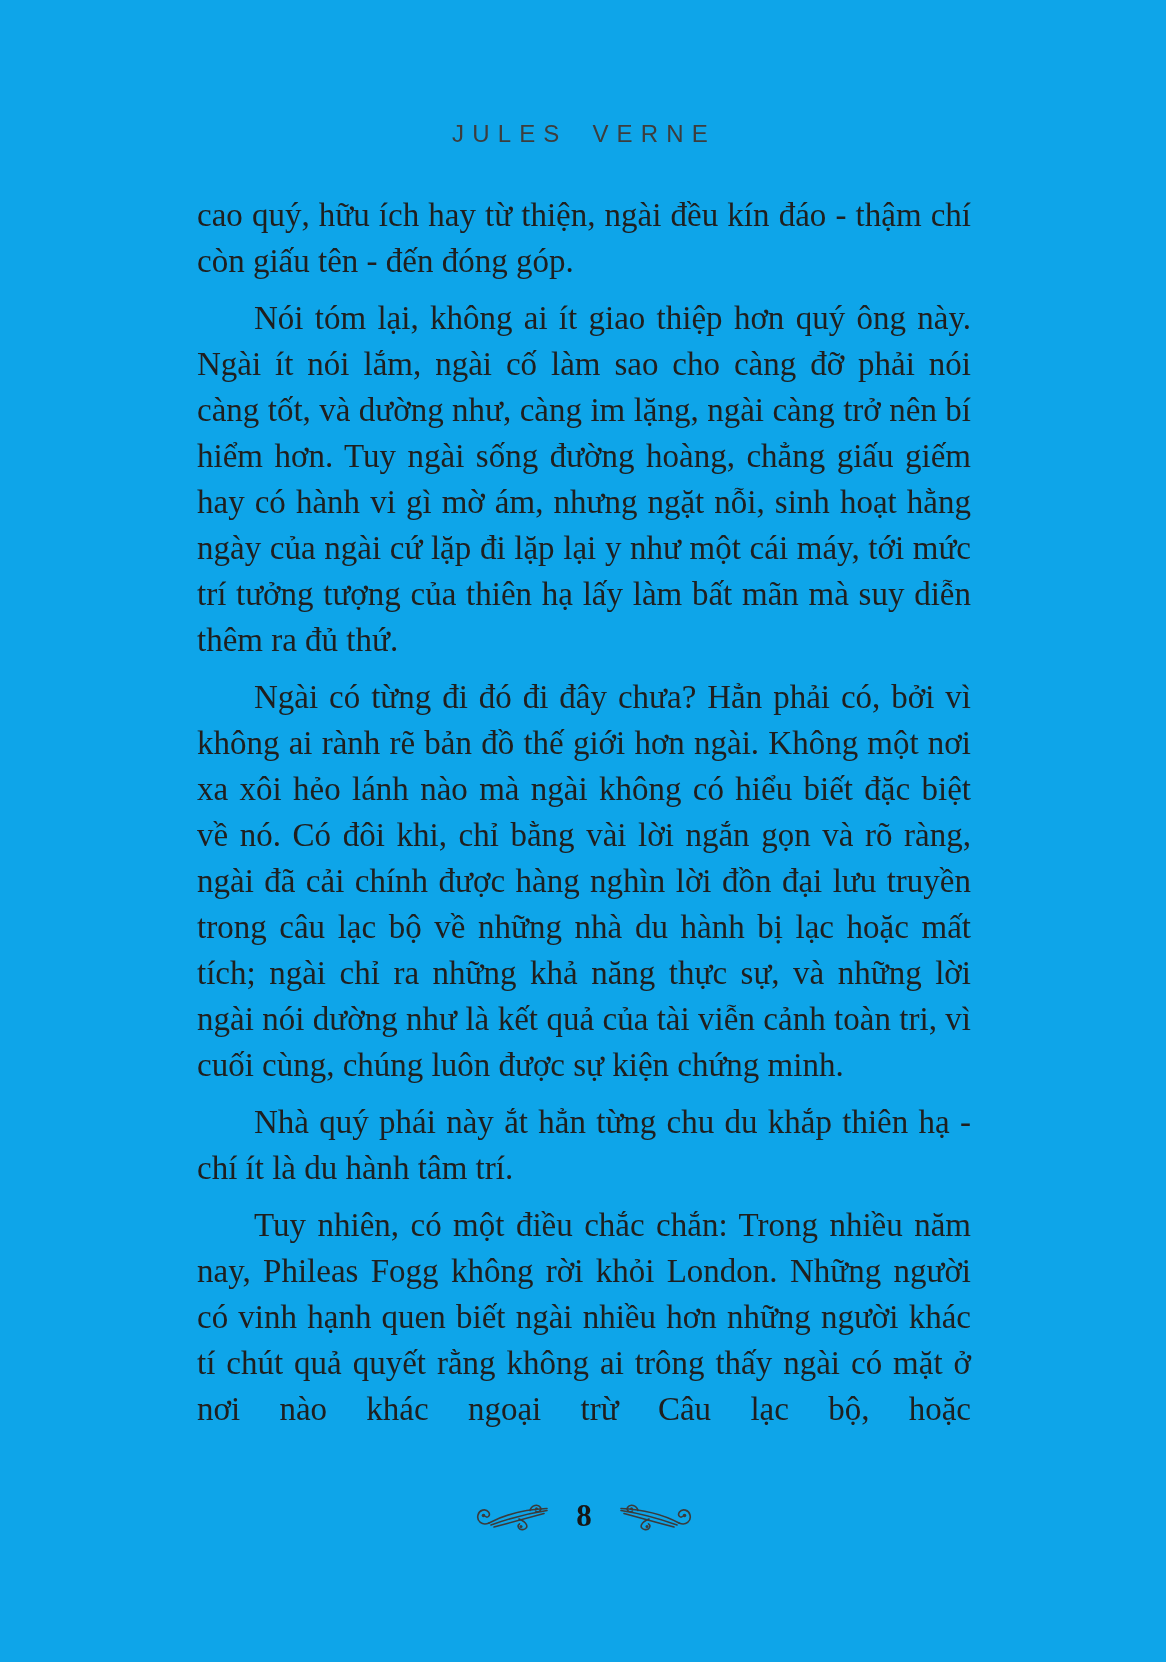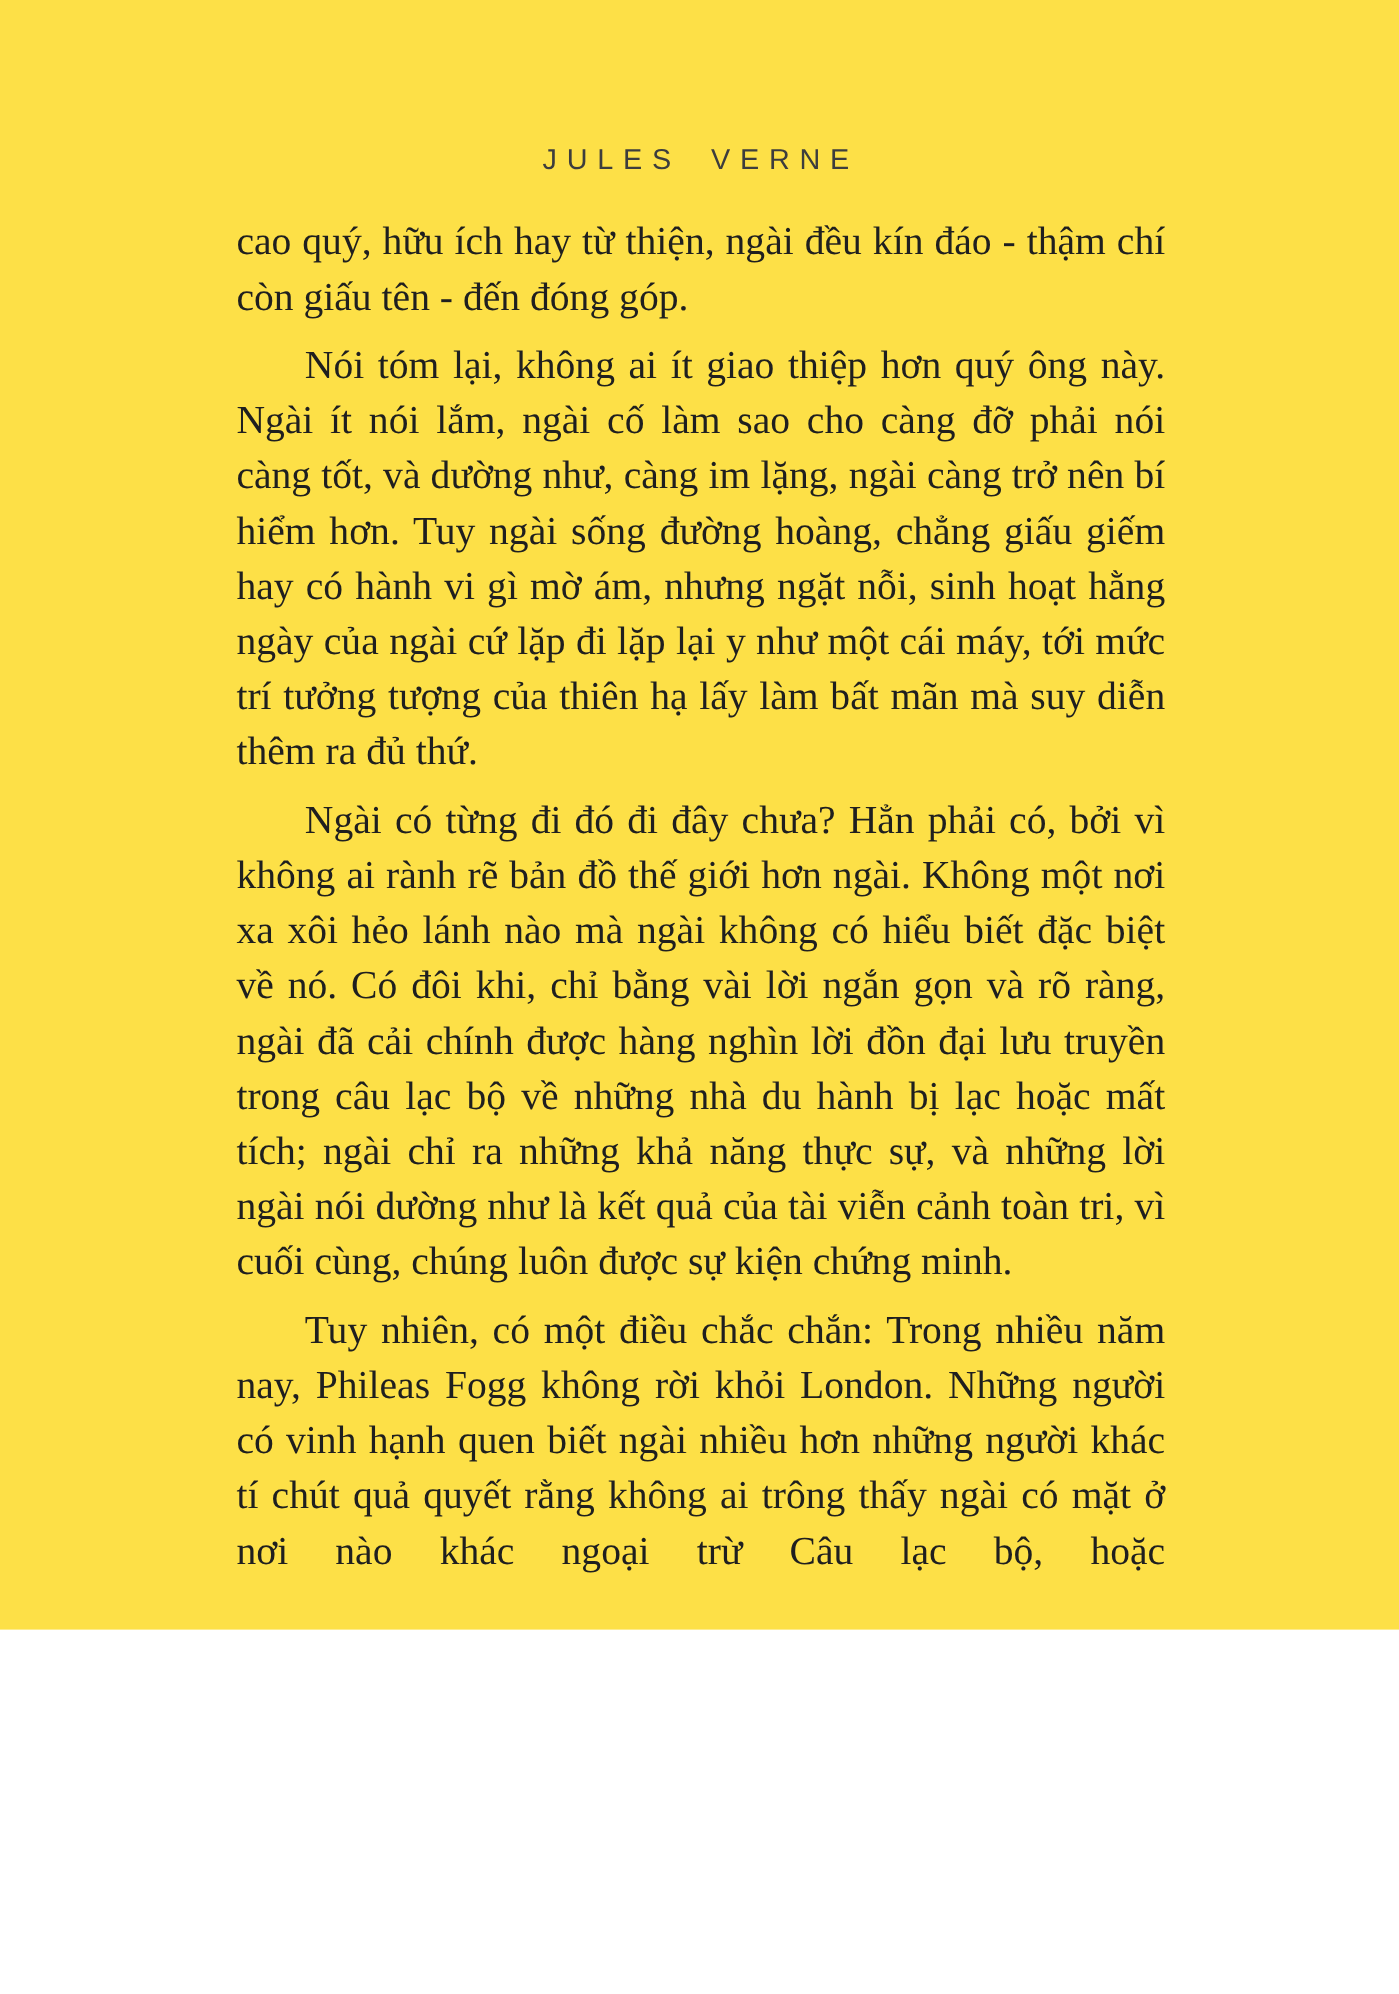--- a/index.html
+++ b/index.html
@@ -8,41 +8,41 @@
   }
   body {
     width: 1166px;
     height: 1662px;
     background: #ffffff;
     font-family: "Liberation Serif", serif;
   }
   .page {
     position: relative;
     width: 1166px;
-    height: 1358px;
-    background: #fde047;
+    height: 1662px;
+    background: #0ea5e9;
     overflow: hidden;
   }
   .book-header {
     position: absolute;
     top: 120px;
     left: 197px;
     width: 774px;
     text-align: center;
     font-family: "Liberation Sans", sans-serif;
     font-weight: 400;
     font-size: 24px;
     letter-spacing: 0.34em;
     word-spacing: 0.42em;
     color: #3d3d3d;
     white-space: nowrap;
   }
   .text-block {
     position: absolute;
-    top: 179px;
+    top: 192px;
     left: 197px;
     width: 774px;
     color: #1f1f1f;
     font-size: 33px;
     line-height: 46px;
     text-align: justify;
   }
   .para {
     margin: 0 0 11px 0;
   }
@@ -104,20 +104,21 @@
       </g>
     </defs>
   </svg>
 
   <div class="book-header">JULES VERNE</div>
 
   <div class="text-block">
     <p class="para">cao quý, hữu ích hay từ thiện, ngài đều kín đáo - thậm chí còn giấu tên - đến đóng góp.</p>
     <p class="para indent">Nói tóm lại, không ai ít giao thiệp hơn quý ông này. Ngài ít nói lắm, ngài cố làm sao cho càng đỡ phải nói càng tốt, và dường như, càng im lặng, ngài càng trở nên bí hiểm hơn. Tuy ngài sống đường hoàng, chẳng giấu giếm hay có hành vi gì mờ ám, nhưng ngặt nỗi, sinh hoạt hằng ngày của ngài cứ lặp đi lặp lại y như một cái máy, tới mức trí tưởng tượng của thiên hạ lấy làm bất mãn mà suy diễn thêm ra đủ thứ.</p>
     <p class="para indent">Ngài có từng đi đó đi đây chưa? Hẳn phải có, bởi vì không ai rành rẽ bản đồ thế giới hơn ngài. Không một nơi xa xôi hẻo lánh nào mà ngài không có hiểu biết đặc biệt về nó. Có đôi khi, chỉ bằng vài lời ngắn gọn và rõ ràng, ngài đã cải chính được hàng nghìn lời đồn đại lưu truyền trong câu lạc bộ về những nhà du hành bị lạc hoặc mất tích; ngài chỉ ra những khả năng thực sự, và những lời ngài nói dường như là kết quả của tài viễn cảnh toàn tri, vì cuối cùng, chúng luôn được sự kiện chứng minh.</p>
+    <p class="para indent">Nhà quý phái này ắt hẳn từng chu du khắp thiên hạ - chí ít là du hành tâm trí.</p>
     <p class="para indent continues">Tuy nhiên, có một điều chắc chắn: Trong nhiều năm nay, Phileas Fogg không rời khỏi London. Những người có vinh hạnh quen biết ngài nhiều hơn những người khác tí chút quả quyết rằng không ai trông thấy ngài có mặt ở nơi nào khác ngoại trừ Câu lạc bộ, hoặc</p>
   </div>
 
   <div class="page-footer">
     <svg class="flourish" viewBox="0 0 76 32">
       <use href="#flourish-shape"></use>
     </svg>
     <div class="page-number">8</div>
     <svg class="flourish mirrored" viewBox="0 0 76 32">
       <use href="#flourish-shape"></use>

